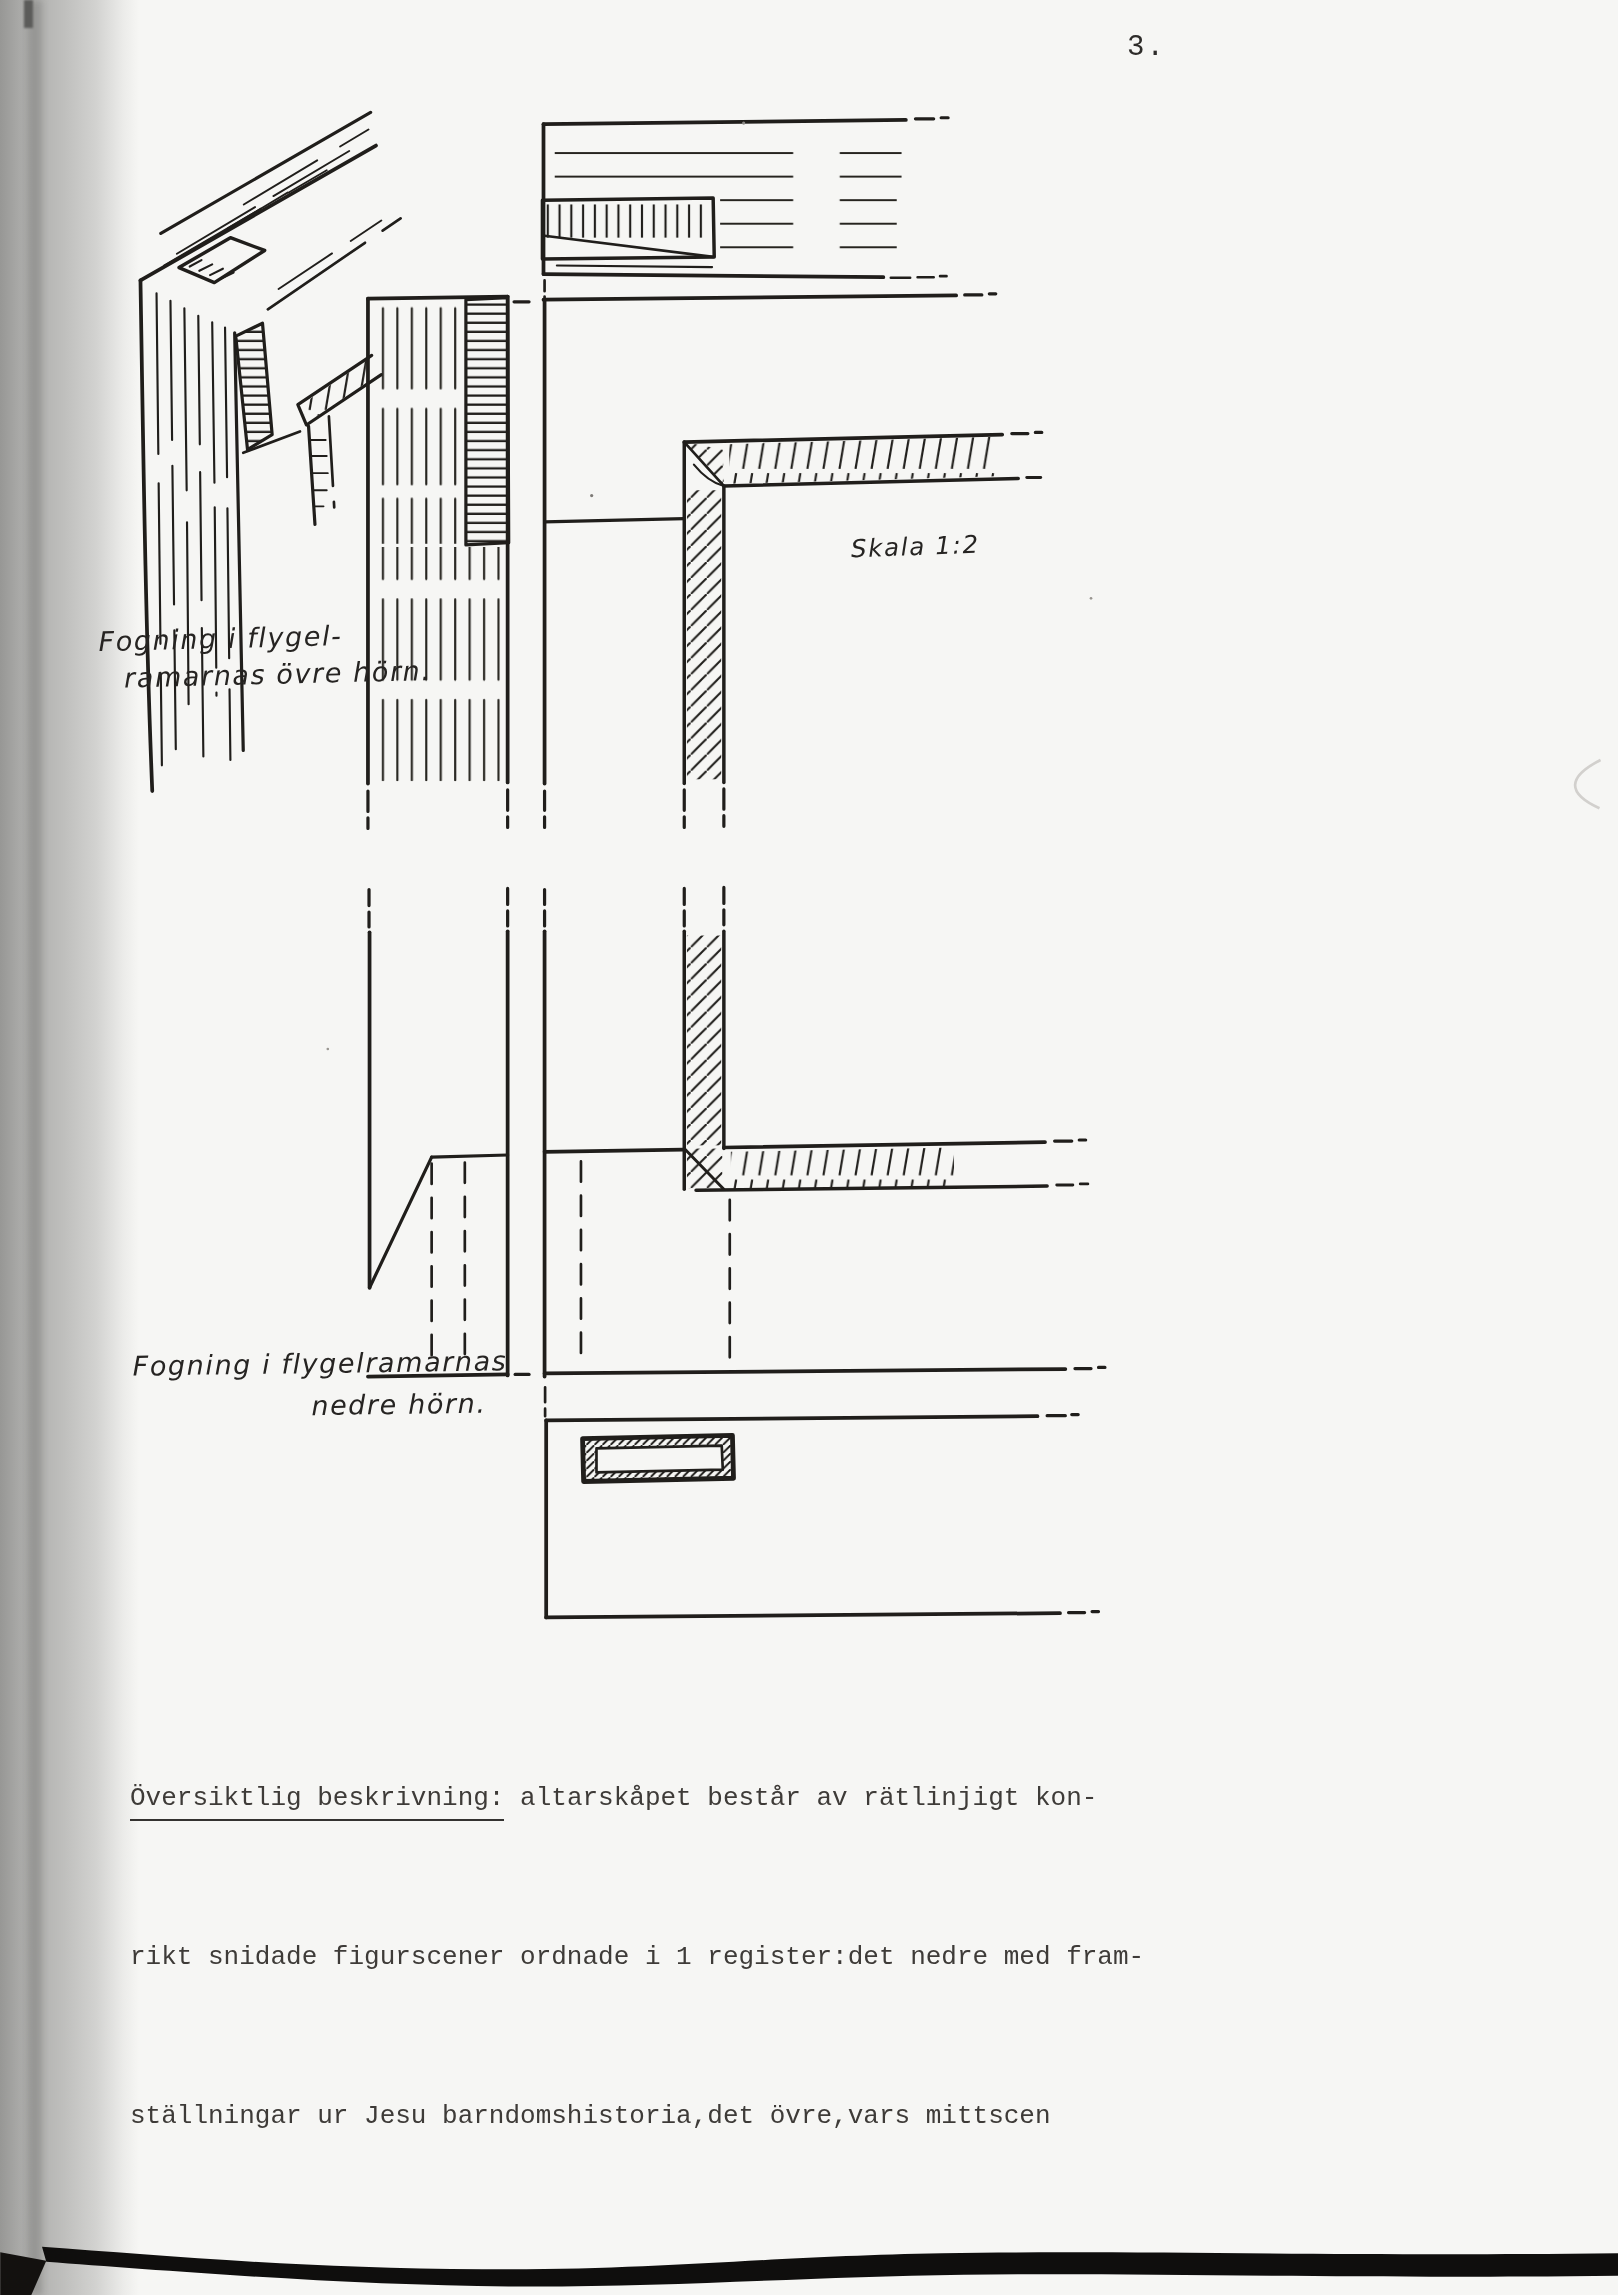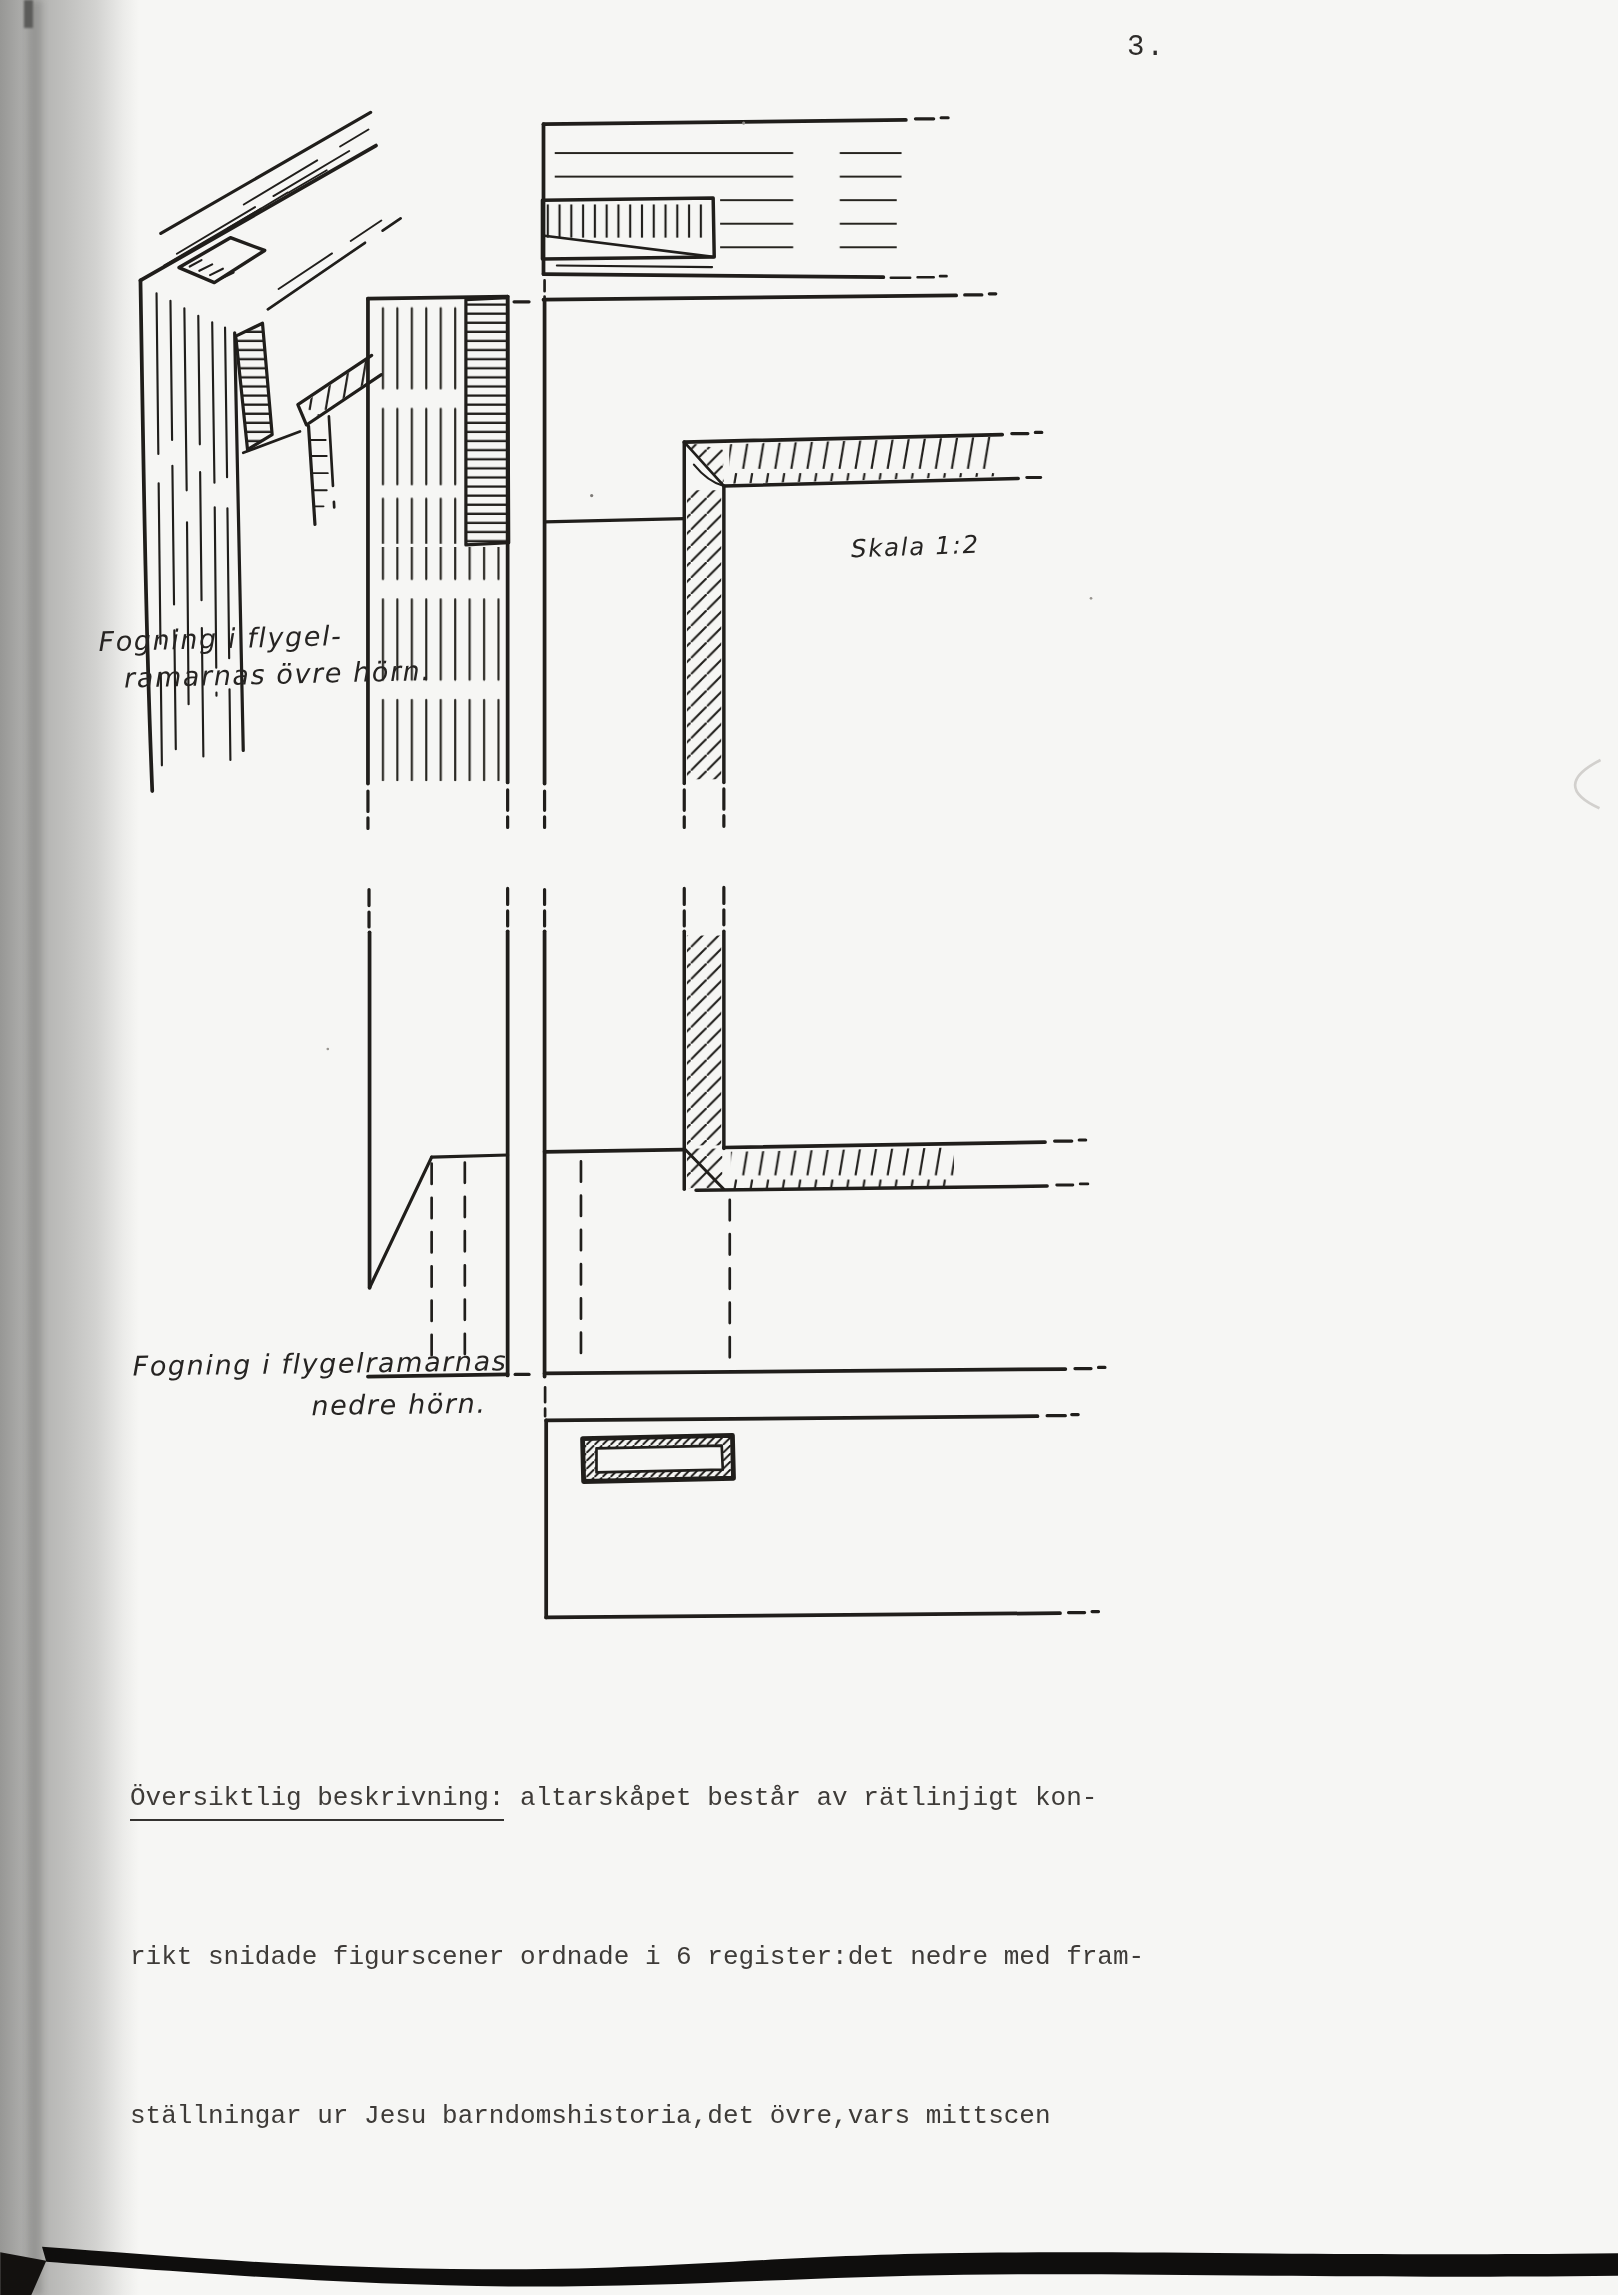--- a/index.html
+++ b/index.html
@@ -219,21 +219,21 @@
 
   <div class="hw skala">Skala 1:2</div>
 
   <div class="hw labelB">
     <div class="l1">Fogning i flygelramarnas</div>
     <div class="l2">nedre hörn.</div>
   </div>
 
   <div class="typed">
     <div class="tline"><span class="underlined">Översiktlig beskrivning:</span><span> altarskåpet består av rätlinjigt kon-</span></div>
-    <div class="tline">rikt snidade figurscener ordnade i 6 register:det nedre med fram-</div>
+    <div class="tline">rikt snidade figurscener ordnade i 1 register:det nedre med fram-</div>
     <div class="tline">ställningar ur Jesu barndomshistoria,det övre,vars mittscen</div>
     
     
     
     
   </div>
 
 </div>
 
 

